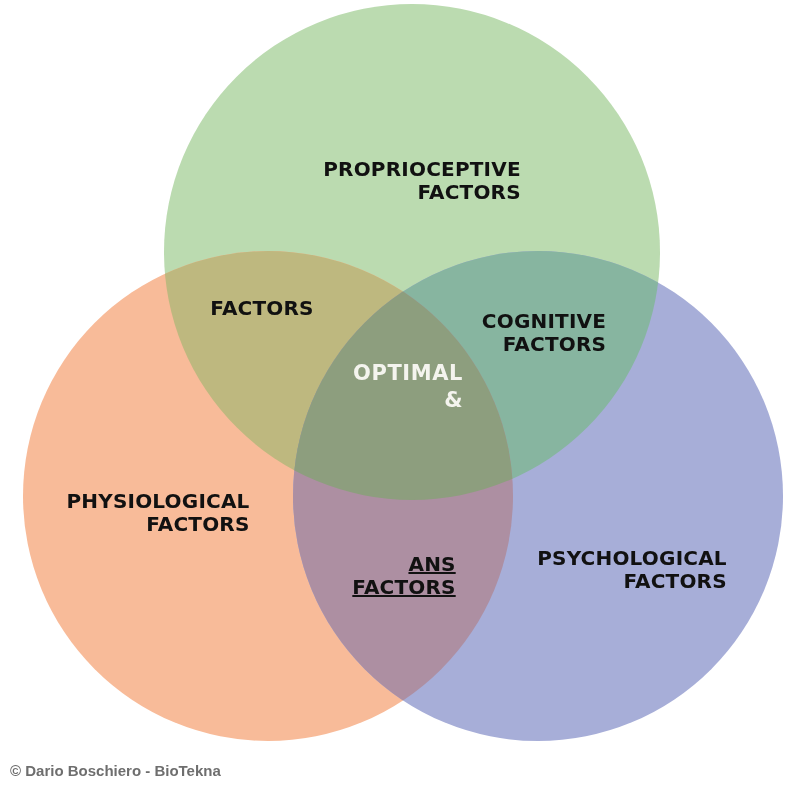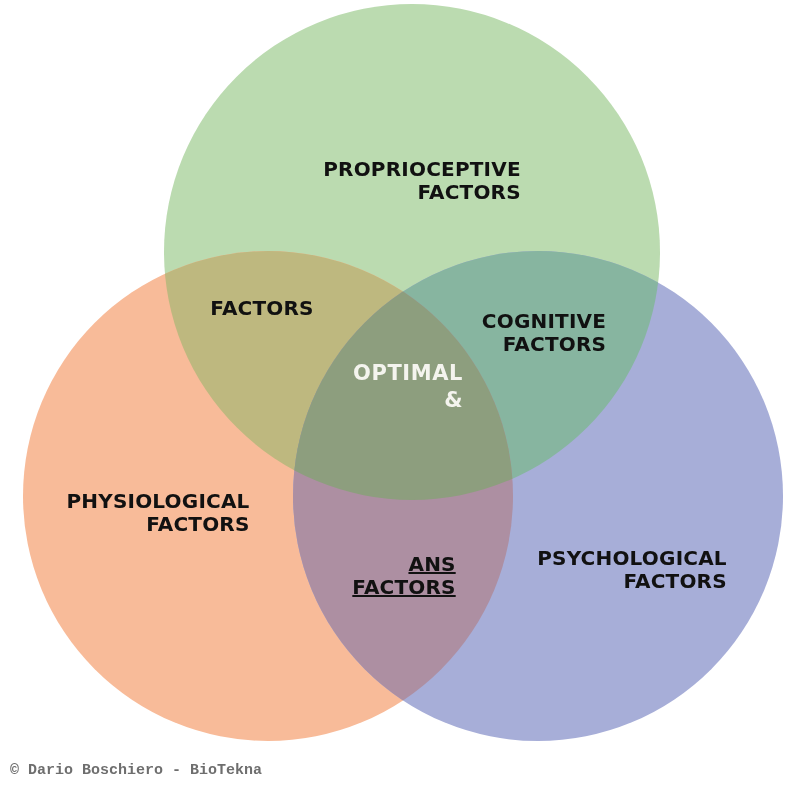--- a/index.html
+++ b/index.html
@@ -1,21 +1,21 @@
 <!DOCTYPE html>
 <html><head>
   <meta charset="utf-8">
   <style>
     html, body { margin: 0; padding: 0; background: #ffffff; }
     body { width: 800px; height: 800px; position: relative; overflow: hidden; font-family: "DejaVu Sans", sans-serif; }
     svg.venn { position: absolute; left: 0; top: 0; width: 800px; height: 800px; }
     .lbl { position: absolute; text-align: right; font-weight: bold; color: #111111; font-size: 20px; line-height: 23px; letter-spacing: 0.2px; transform: translateX(-50%); white-space: nowrap; }
     .lbl span { display: block; }
     .center-lbl { color: #f4f4ee; font-size: 21px; line-height: 27px; letter-spacing: 0.6px; }
-    .credit { position: absolute; left: 10px; top: 762px; font-size: 15px; font-weight: bold; color: #6e6e6e; font-family: Liberation Mono, monospace; }
+    .credit { position: absolute; left: 10px; top: 762px; font-size: 15px; font-weight: bold; color: #6e6e6e; font-family: Liberation Sans, sans-serif; }
   </style>
 </head>
 <body>
 
 <svg class="venn" viewBox="0 0 800 800" xmlns="http://www.w3.org/2000/svg">
   <defs>
     <clipPath id="clipG">
         <circle cx="412" cy="252" r="248"></circle>
       </clipPath>
     <clipPath id="clipO">

